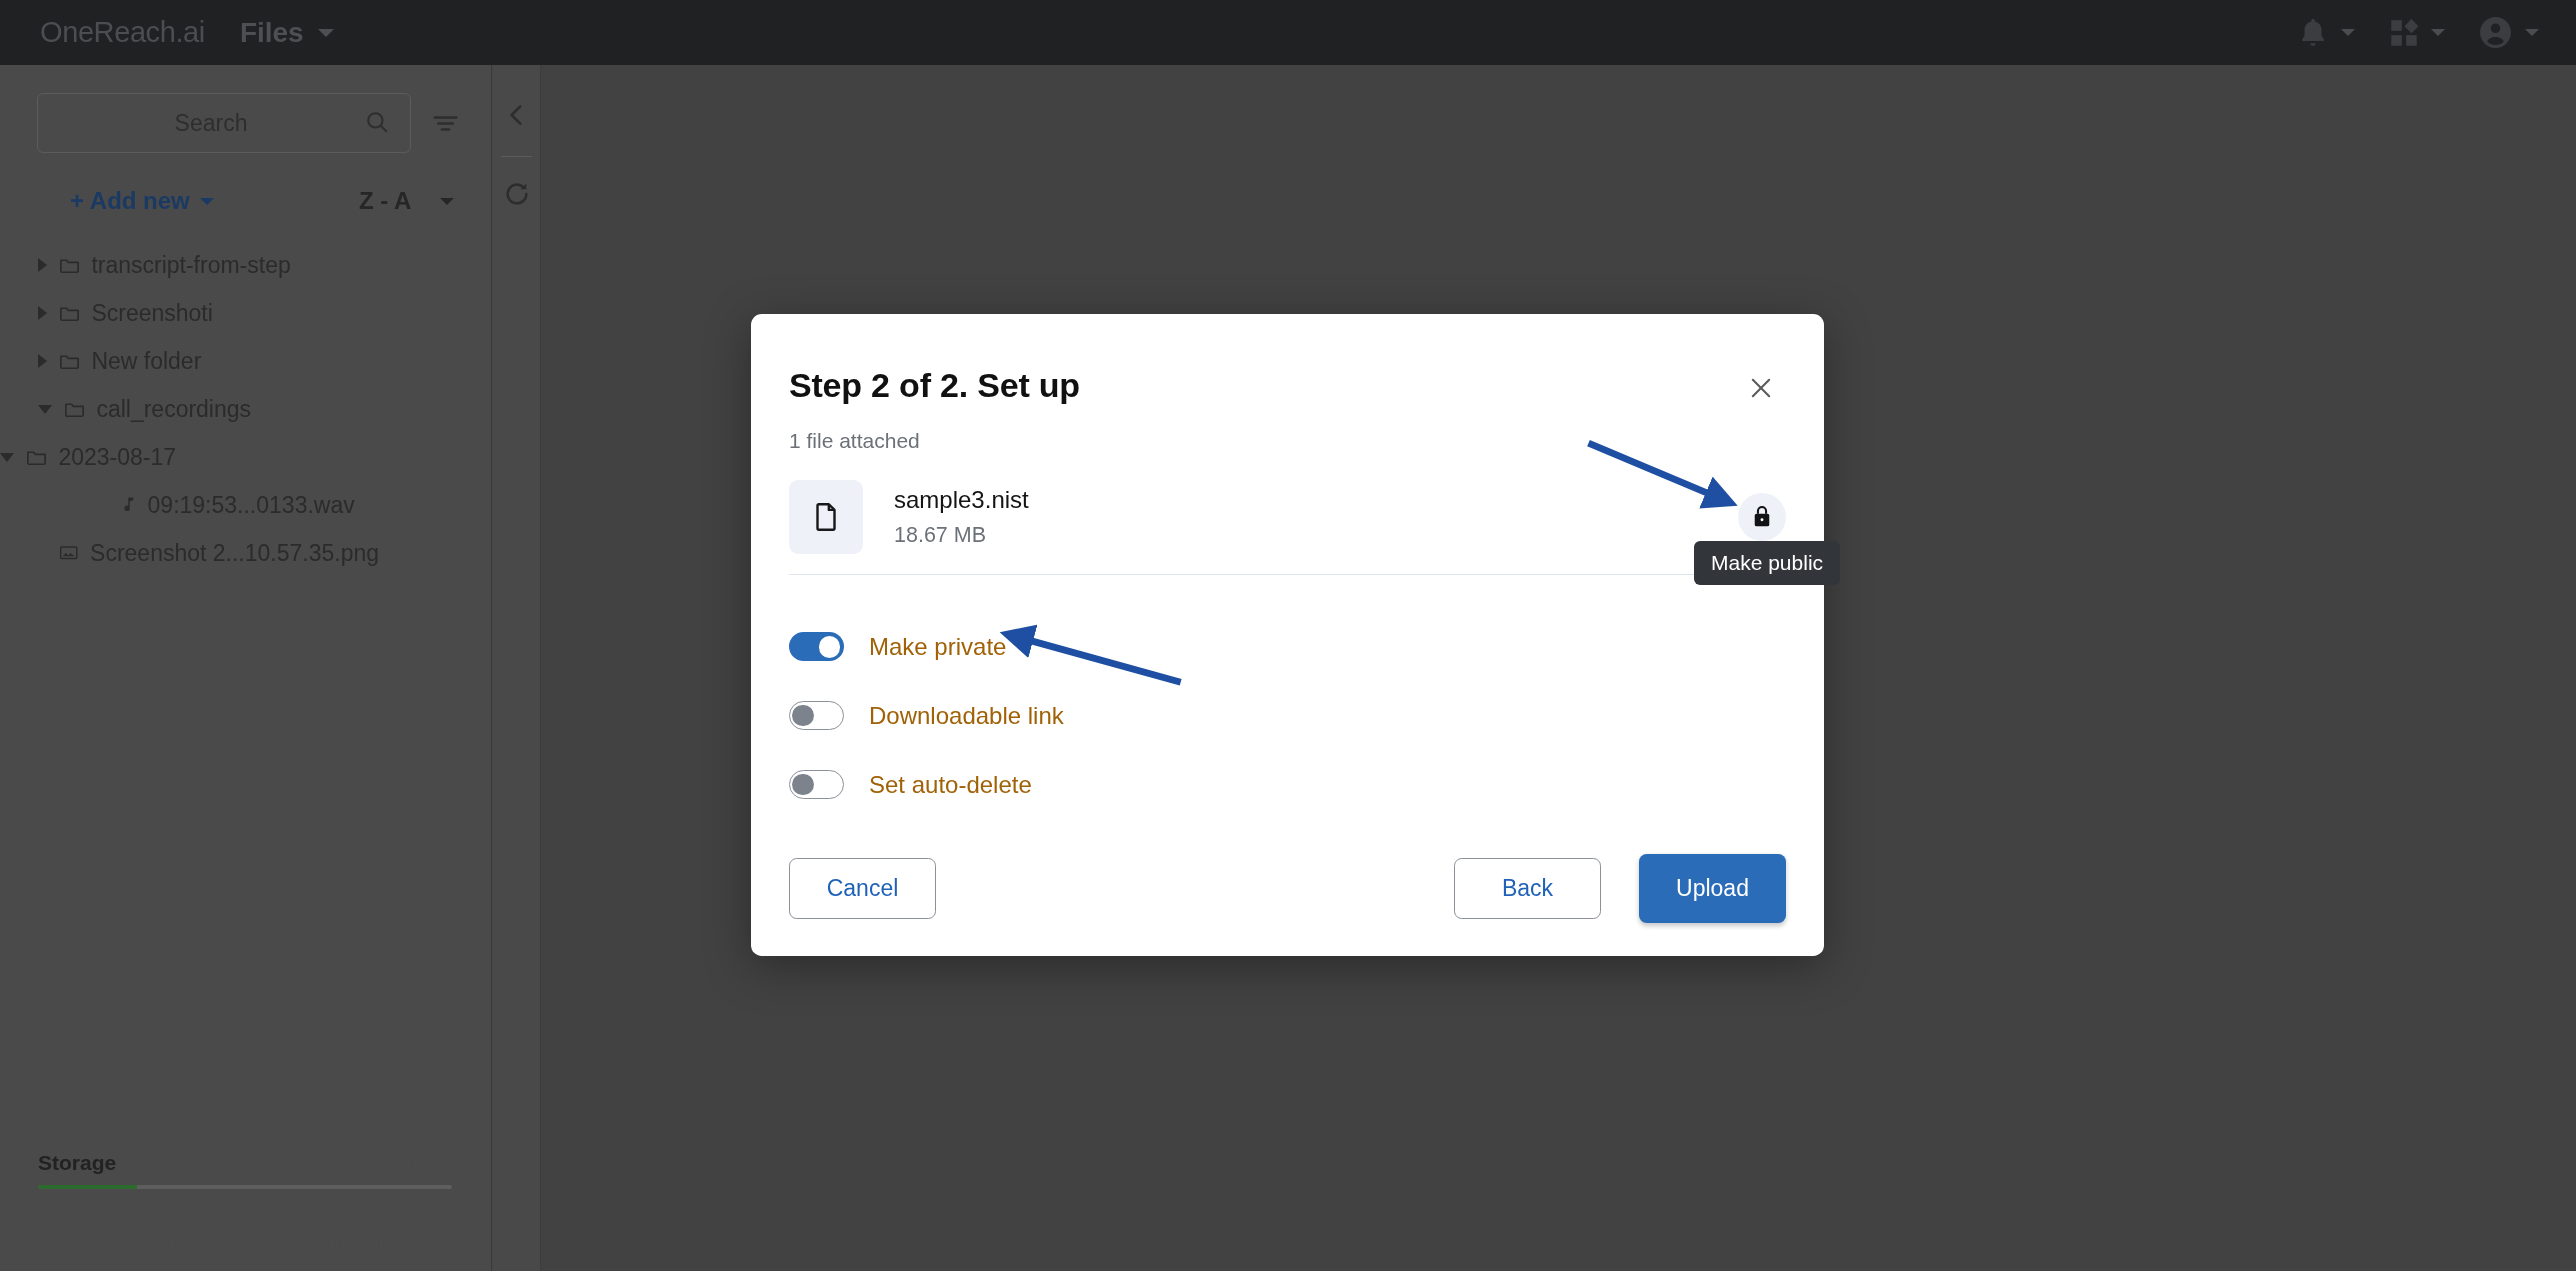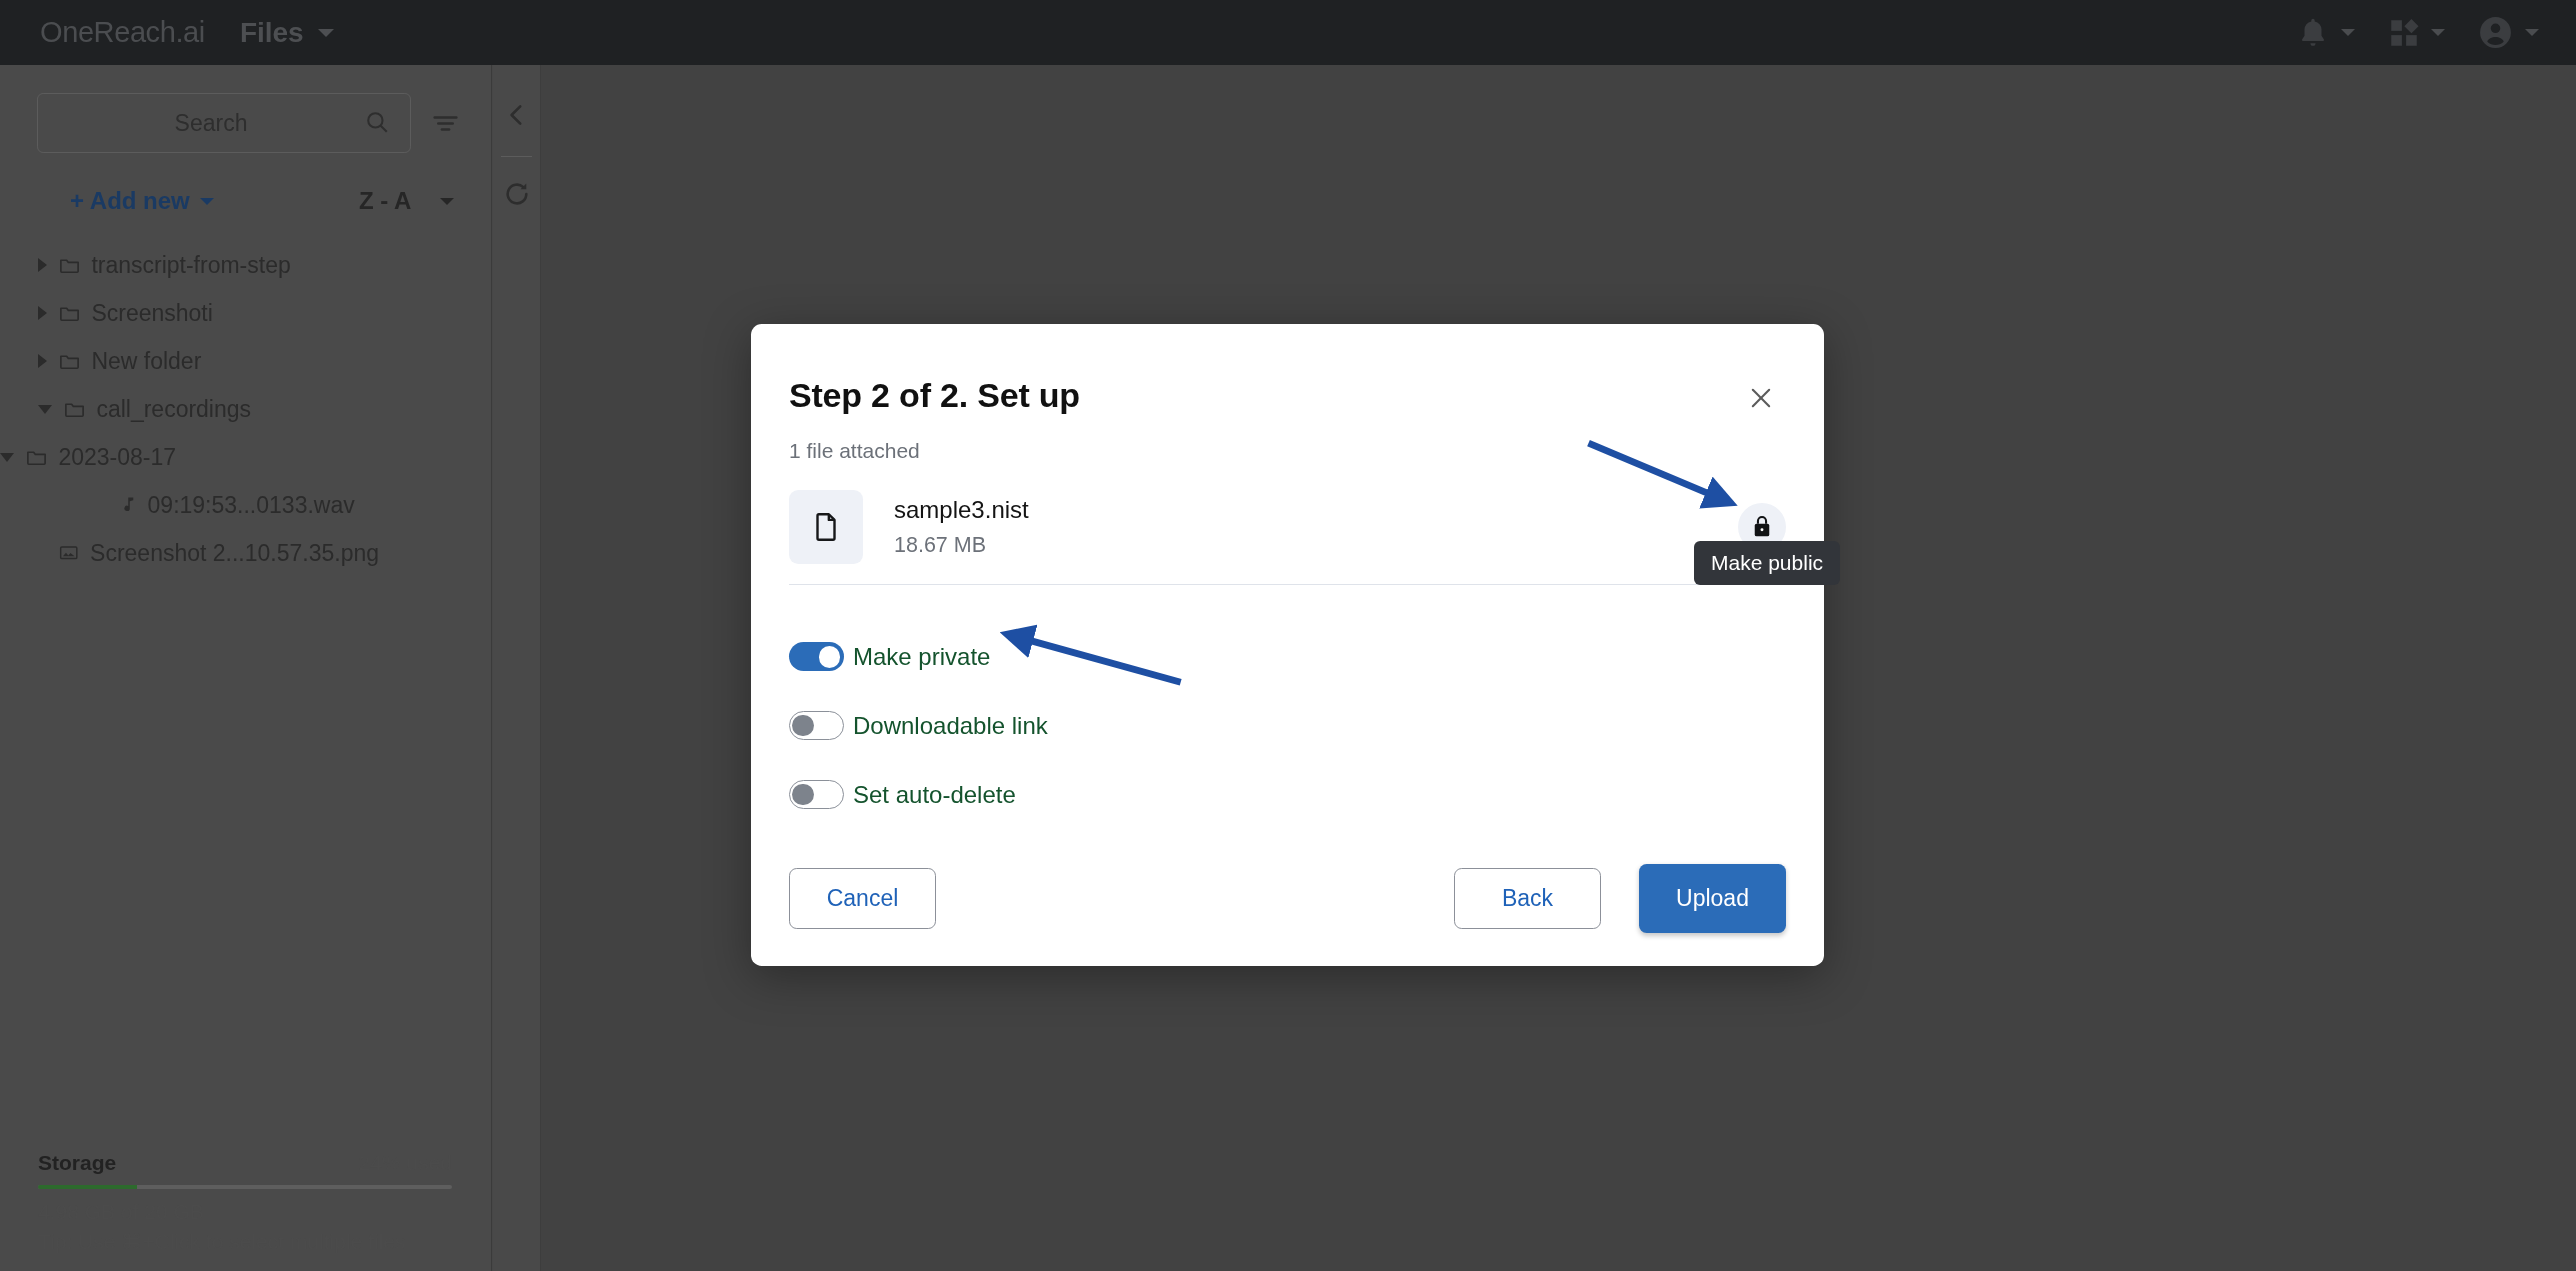--- a/index.html
+++ b/index.html
@@ -140,21 +140,21 @@
 
   
   #content-area {
     position: absolute; left: 541px; top: 65px;
     width: 2035px; height: 1206px;
     background: #424242;
   }
 
   
   #modal {
-    position: absolute; left: 751px; top: 324px;
+    position: absolute; left: 751px; top: 314px;
     width: 1073px; height: 642px;
     background: #ffffff;
     border-radius: 10.7px;
     box-shadow: 0 10.7px 46px rgba(0,0,0,0.34);
     overflow: visible;
   }
   #modal-header {
     position: relative; padding: 52px 43px 0 38px;
     display: flex; align-items: flex-start; justify-content: space-between;
   }
@@ -199,21 +199,21 @@
   .switch {
     width: 55px; height: 29px; border-radius: 14.6px; position: relative; flex: none;
   }
   .switch.on { background: #2b6cb8; }
   .switch.off { background: #ffffff; border: 1.5px solid #8b9099; }
   .knob {
     position: absolute; top: 3.8px; width: 21.5px; height: 21.5px; border-radius: 50%;
   }
   .switch.on .knob { right: 3.8px; background: #ffffff; }
   .switch.off .knob { left: 2.3px; top: 2.3px; background: #7d838c; }
-  .toggle-label { margin-left: 9px; font-size: 24px; color: #14532d; }
+  .toggle-label { margin-left: 25px; font-size: 24px; color: #a16207; }
 
   #modal-footer {
     position: absolute; left: 0; right: 0; bottom: 0;
     height: 135px;
     display: flex; align-items: center; justify-content: space-between;
     padding: 0 38px;
   }
   .btn {
     font-size: 23px; border-radius: 7.7px; display: flex; align-items: center;
     justify-content: center; font-family: "Liberation Sans", sans-serif;

